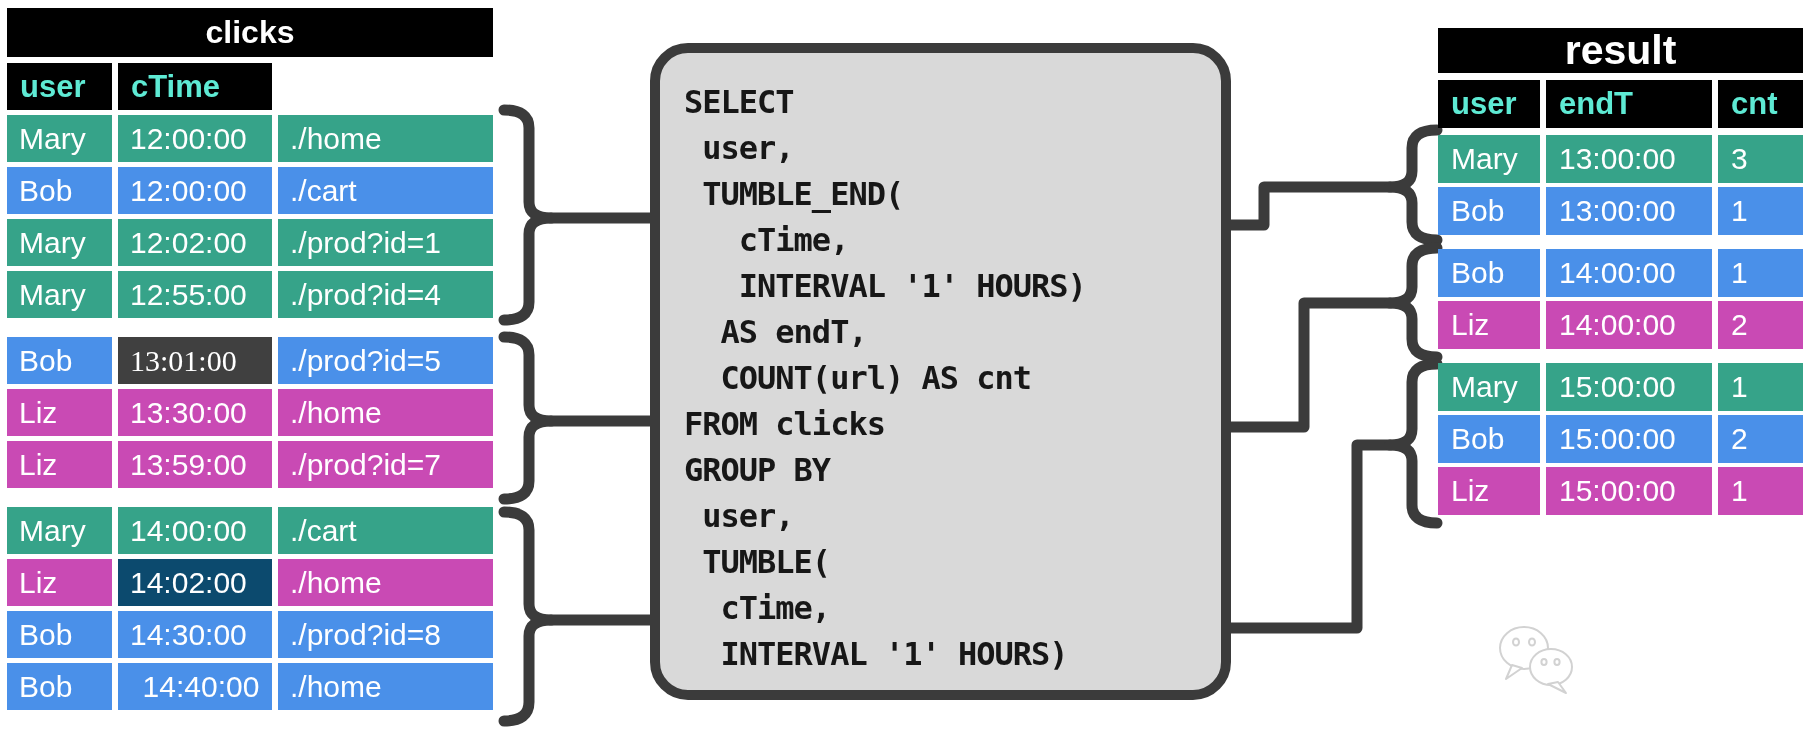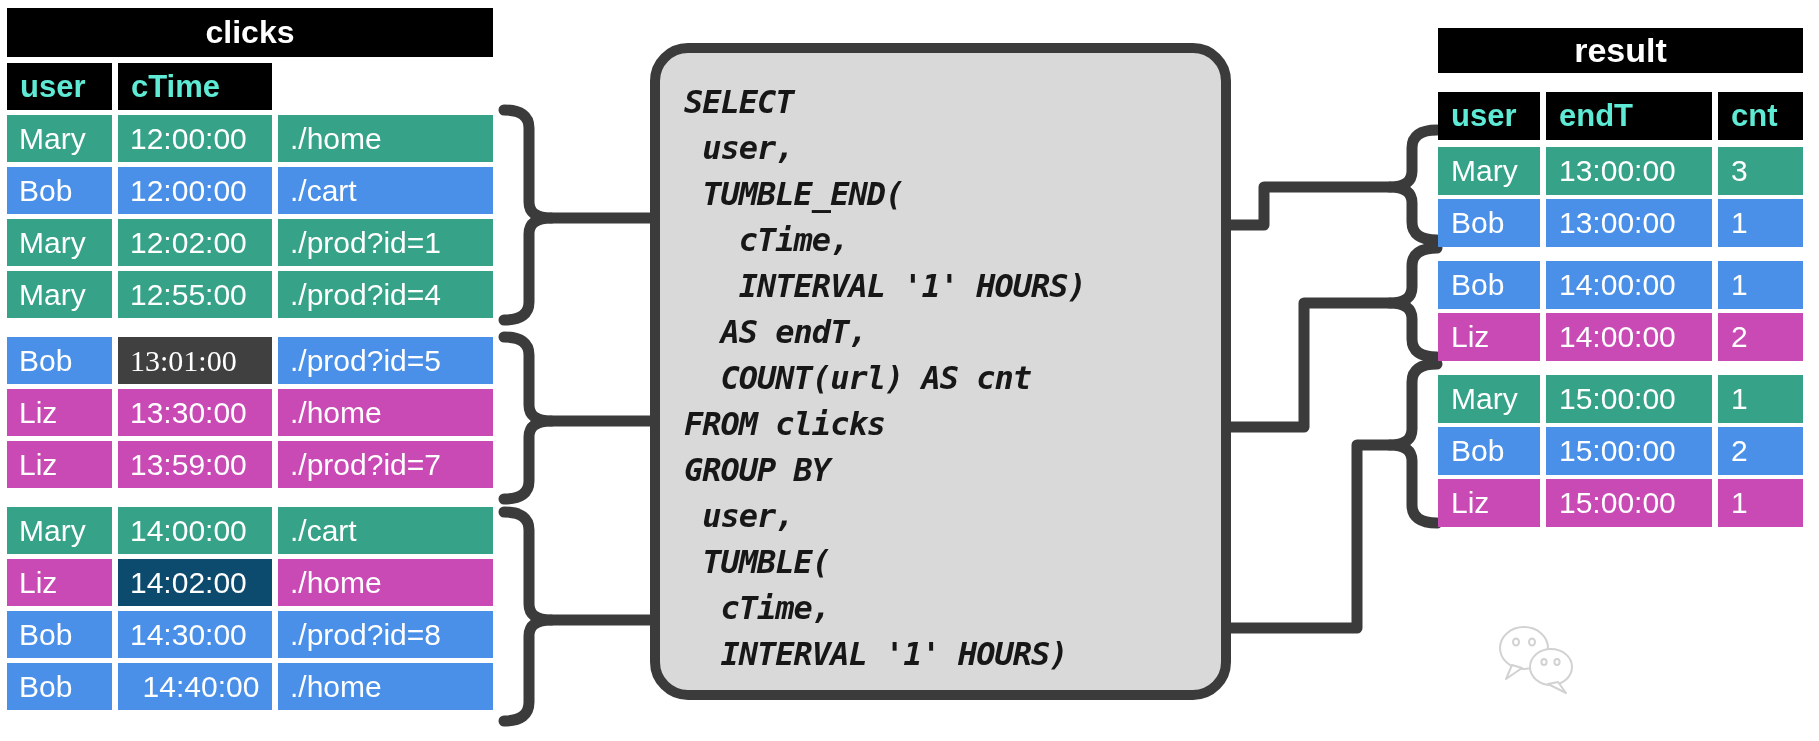--- a/index.html
+++ b/index.html
@@ -21,31 +21,31 @@
 
   .clicks{left:7px;top:8px;width:486px;}
   .clicks .ttl{height:49px;line-height:49px;font-size:32px;margin-bottom:6px;}
   .clicks .hdr{grid-template-columns:105px 154px 215px;column-gap:6px;margin-bottom:5px;}
   .clicks .hcell{height:47px;line-height:47px;font-size:31px;padding-left:13px;}
   .clicks .row{grid-template-columns:105px 154px 215px;column-gap:6px;margin-bottom:5px;}
   .clicks .cell{height:47px;line-height:47px;font-size:30px;padding-left:12px;}
   .clicks .grp{margin-bottom:19px;}
 
   .result{left:1438px;top:28px;width:365px;}
-  .result .ttl{height:45px;line-height:45px;font-size:34px;margin-bottom:19px;}
+  .result .ttl{height:45px;line-height:45px;font-size:41px;margin-bottom:7px;}
   .result .hdr{grid-template-columns:102px 166px 85px;column-gap:6px;margin-bottom:7px;}
   .result .hcell{height:48px;line-height:48px;font-size:31px;padding-left:13px;}
   .result .row{grid-template-columns:102px 166px 85px;column-gap:6px;margin-bottom:4px;}
   .result .cell{height:48px;line-height:48px;font-size:30px;padding-left:13px;}
   .result .grp{margin-bottom:14px;}
 
   
   .sqlbox{
     position:absolute;left:650px;top:43px;width:581px;height:657px;box-sizing:border-box;
-    background:#D9D9D9;border:10px solid #3B3B3B;border-radius:38px;font-style:italic;
+    background:#D9D9D9;border:10px solid #3B3B3B;border-radius:38px;
   }
   .sqlbox pre{
     margin:0;padding:26px 6px 0 24px;
     font-family:"DejaVu Sans Mono", monospace;font-weight:bold;
     font-size:32px;line-height:46px;color:#171717;letter-spacing:-1px;
   }
 
   
   .watermark{position:absolute;left:1496px;top:617px;display:flex;align-items:center;}
   .watermark .wmtext{

